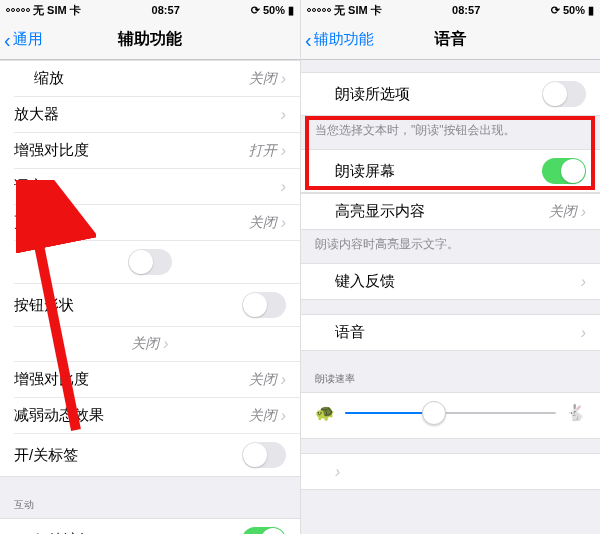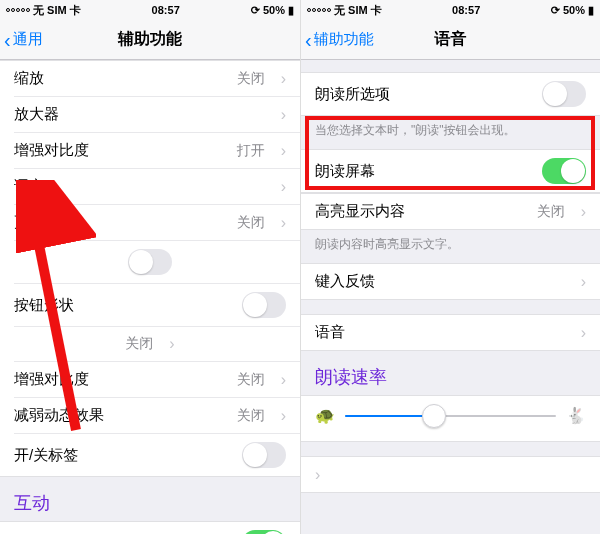--- a/index.html
+++ b/index.html
@@ -71,37 +71,38 @@
     font-size: 16px;
     font-weight: 600;
     pointer-events: none;
   }
   .chev { font-size: 20px; line-height: 1; }
 
   
   .list { flex: 1; overflow: hidden; }
   .group { background: #fff; border-top: 1px solid #e0e0e3; border-bottom: 1px solid #e0e0e3; }
   .group-header {
-    font-size: 18px; color: #6d28d9; padding: 14px 14px 6px;
+    font-size: 10px; color: #737373; padding: 21px 14px 6px;
   }
   .footer-note {
     font-size: 12px; color: #8a8a8f; padding: 6px 14px 10px;
   }
   .row {
     min-height: 35px;
     padding: 8px 14px;
     display: flex;
     align-items: center;
     justify-content: space-between;
     font-size: 15px;
     background: #fff;
+    margin-left: 20px;
   }
   .row + .row { border-top: 1px solid #e8e8eb; margin-left: 14px; padding-left: 0; justify-content: center; }
   .row .label { flex: 1; }
-  .row .value { color: #8a8a8f; font-size: 14px; display: flex; align-items: center; gap: 16px; }
+  .row .value { color: #8a8a8f; font-size: 14px; display: flex; align-items: center; gap: 4px; font-style: italic; }
   .chevr { color: #c7c7cc; font-size: 16px; }
 
   
   .switch {
     width: 44px; height: 26px; border-radius: 13px; position: relative;
     background: #e5e5ea;
   }
   .switch .knob {
     width: 24px; height: 24px; border-radius: 50%; background: #fff;
     position: absolute; top: 1px; left: 1px;

